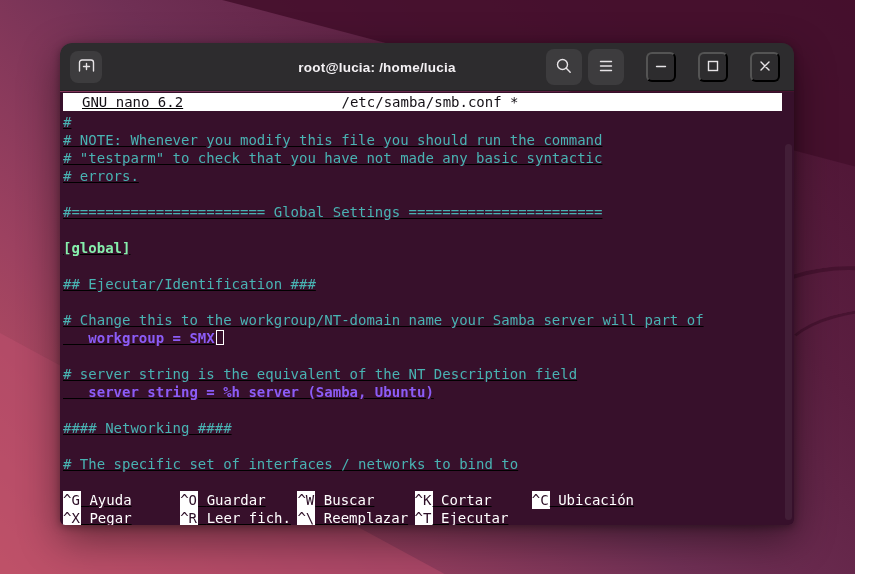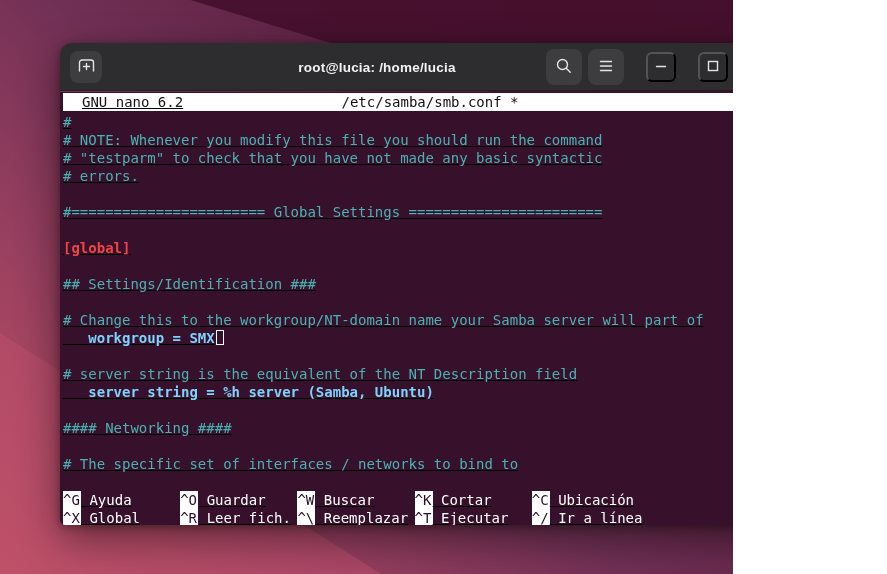--- a/index.html
+++ b/index.html
@@ -1,21 +1,21 @@
 <!DOCTYPE html>
 <html><head>
 <meta charset="utf-8">
 <style>
   * { margin: 0; padding: 0; box-sizing: border-box; }
   html, body { width: 887px; height: 574px; overflow: hidden; }
   body { font-family: "Liberation Sans", sans-serif; }
 
   
   .desktop {
-    position: relative; width: 733px; height: 574px;
+    position: relative; width: 855px; height: 574px;
     background:
       linear-gradient(225deg, #4a1231 0%, #5c1f41 28%, #703055 52%, #9c4160 76%, #c25563 100%);
     overflow: hidden;
   }
   .desktop .wedge-top-right {
     position: absolute; inset: 0;
     background: #45102c;
     clip-path: polygon(26% 0, 100% 0, 100% 29%);
     opacity: .9;
   }
@@ -77,22 +77,22 @@
     position: relative; height: 20px; margin: 1px 12px 0 0;
     background: #ffffff; color: #141016;
     display: flex; align-items: center; white-space: pre;
   }
   .nano-version { padding-left: 19px; }
   .nano-file { position: absolute; left: 15px; right: 0; text-align: center; }
 
   .lines { margin-top: 2px; }
   .row { height: 18px; white-space: pre; }
   .row.comment { color: #49b3b3; }
-  .row.section { color: #ef4444; font-weight: bold; }
-  .row.config  { color: #7dd3fc; font-weight: bold; }
+  .row.section { color: #86efac; font-weight: bold; }
+  .row.config  { color: #8b5cf6; font-weight: bold; }
   .cursor {
     display: inline-block; width: 8px; height: 15px;
     border: 1.5px solid #ffffff; vertical-align: -2px; margin-left: 1px;
   }
 
   .shortcuts {
     margin-top: auto;
     display: grid; grid-template-rows: 18px 18px;
     grid-auto-flow: column; grid-auto-columns: 117.2px;
     white-space: pre;
@@ -192,21 +192,21 @@
           <div class="row blank"><span></span></div>
 
           <div class="row comment"><span>#======================= Global Settings =======================</span></div>
 
           <div class="row blank"><span></span></div>
 
           <div class="row section"><span>[global]</span></div>
 
           <div class="row blank"><span></span></div>
 
-          <div class="row comment"><span>## Settings/Identification ###</span></div>
+          <div class="row comment"><span>## Ejecutar/Identification ###</span></div>
 
           <div class="row blank"><span></span></div>
 
           <div class="row comment"><span># Change this to the workgroup/NT-domain name your Samba server will part of</span></div>
 
           <div class="row config"><span>   workgroup = SMX</span><span class="cursor"></span></div>
 
           <div class="row blank"><span></span></div>
 
           <div class="row comment"><span># server string is the equivalent of the NT Description field</span></div>
@@ -222,38 +222,37 @@
           <div class="row comment"><span># The specific set of interfaces / networks to bind to</span></div>
 
           <div class="row blank"><span></span></div>
         </div>
 
       <div class="shortcuts">
         
       
           <div class="sc"><span class="key">^G</span> <span class="lbl">Ayuda</span></div>
         
-          <div class="sc"><span class="key">^X</span> <span class="lbl">Global</span></div>
+          <div class="sc"><span class="key">^X</span> <span class="lbl">Pegar</span></div>
         
           <div class="sc"><span class="key">^O</span> <span class="lbl">Guardar</span></div>
         
           <div class="sc"><span class="key">^R</span> <span class="lbl">Leer fich.</span></div>
         
           <div class="sc"><span class="key">^W</span> <span class="lbl">Buscar</span></div>
         
           <div class="sc"><span class="key">^\</span> <span class="lbl">Reemplazar</span></div>
         
           <div class="sc"><span class="key">^K</span> <span class="lbl">Cortar</span></div>
         
         
           <div class="sc"><span class="key">^T</span> <span class="lbl">Ejecutar</span></div>
         
         
           <div class="sc"><span class="key">^C</span> <span class="lbl">Ubicación</span></div>
         
-          <div class="sc"><span class="key">^/</span> <span class="lbl">Ir a línea</span></div>
         </div>
 
       <div class="scrollbar"></div>
     </div>
 
   </div>
 </div>
 
 </body></html>

